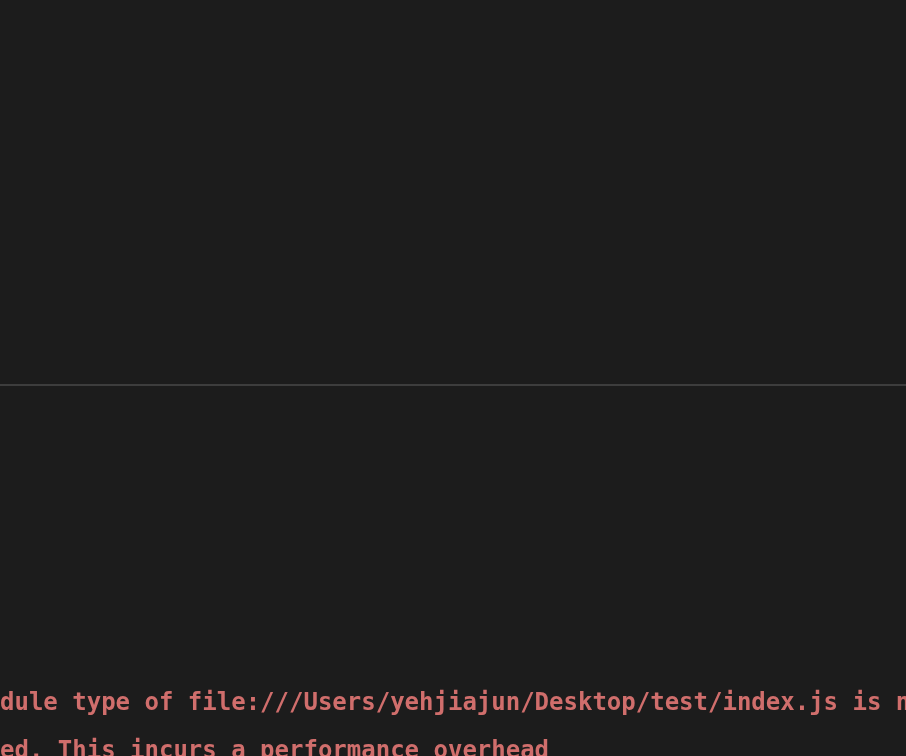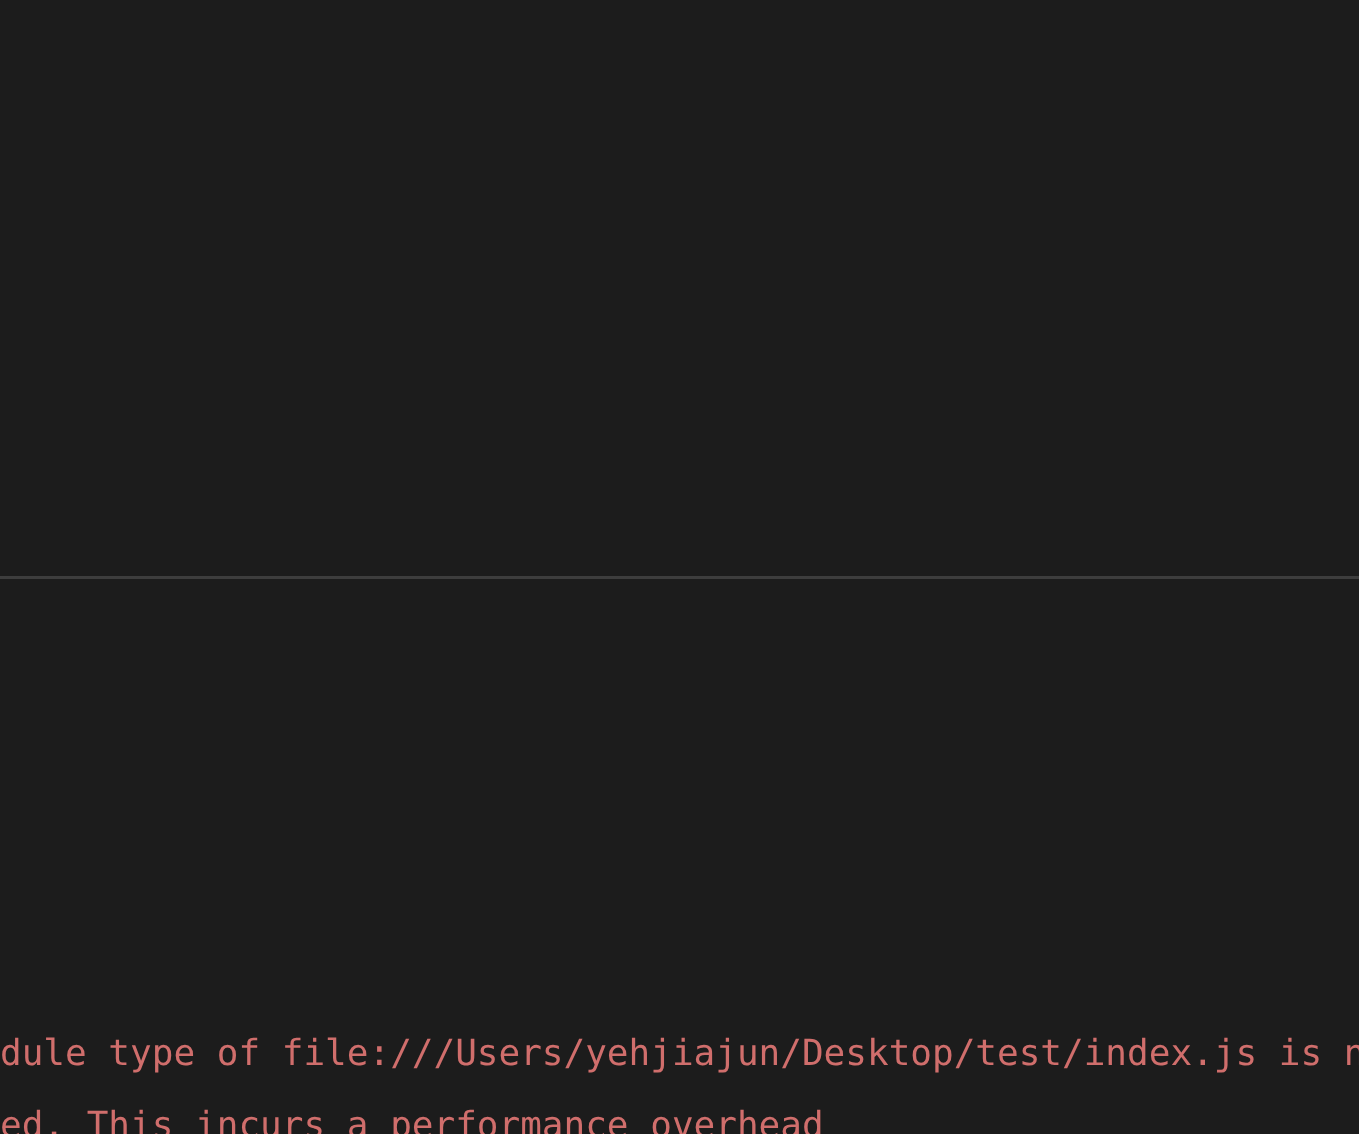--- a/index.html
+++ b/index.html
@@ -7,20 +7,21 @@
     padding: 0;
     background: #000;
   }
   #window {
     position: relative;
     width: 906px;
     height: 756px;
     overflow: hidden;
     background: var(--background, #1c1c1c);
     font-family: "DejaVu Sans Mono", "Liberation Mono", monospace;
+    font-weight: bold;
   }
   .editor-pane {
     position: absolute;
     left: 0;
     top: 0;
     width: 906px;
     height: 384px;
     background: var(--background, #1c1c1c);
   }
   .pane-divider {

